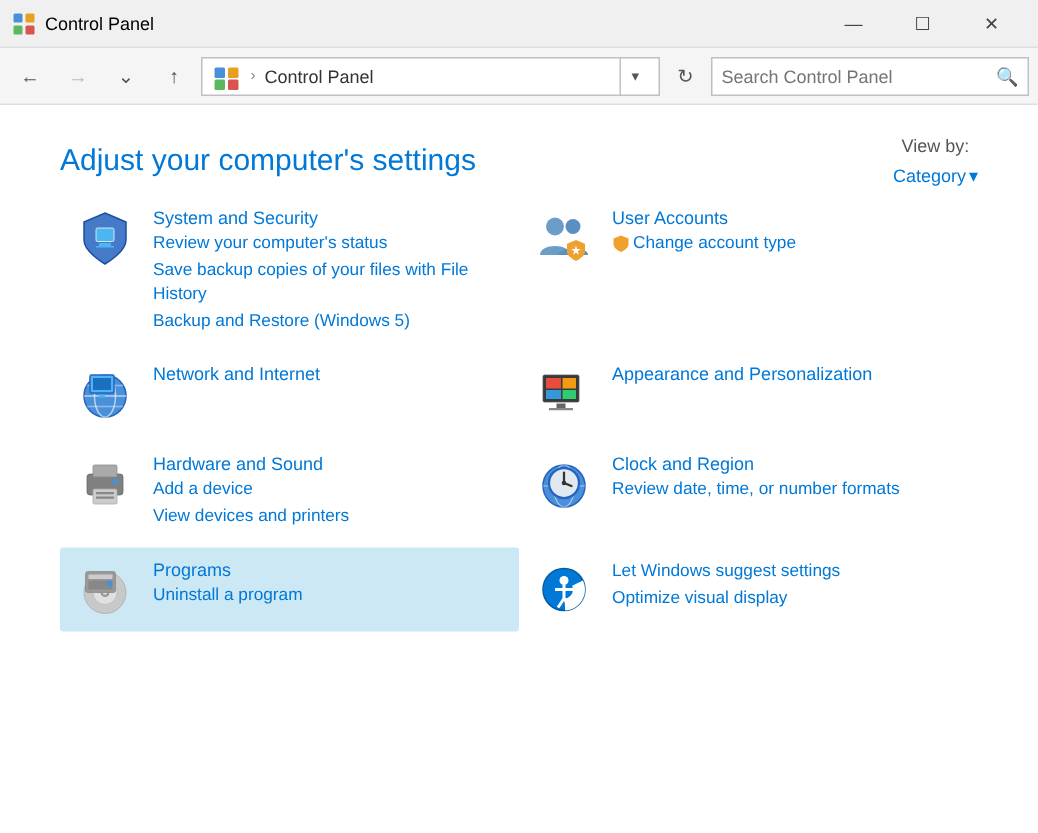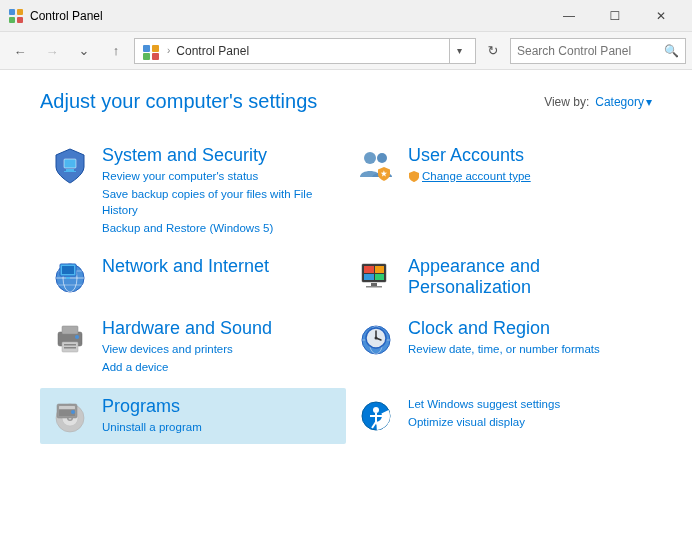--- a/index.html
+++ b/index.html
@@ -116,21 +116,21 @@
       width: 26px;
       height: 26px;
       display: flex;
       align-items: center;
       justify-content: center;
       cursor: pointer;
       color: #555;
       font-size: 13px;
     }
     .search-box {
-      width: 176px;
+      width: 212px;
       height: 26px;
       border: 1px solid #c0c0c0;
       background: #fff;
       display: flex;
       align-items: center;
       padding: 0 6px;
       gap: 4px;
     }
     .search-box input {
       border: none;
@@ -149,33 +149,34 @@
     
     .main-content {
       padding: 20px 40px;
       background: #fff;
     }
 
     .page-header {
       display: flex;
       justify-content: space-between;
       align-items: center;
-      margin-bottom: 24px;
+      margin-bottom: 6px;
     }
     .page-title {
       font-size: 20px;
       color: #0078d7;
       font-weight: 300;
     }
     .view-by {
       display: flex;
       align-items: center;
       gap: 6px;
       font-size: 12px;
       color: #333;
+      flex-direction: column;
     }
     .view-by-label { color: #555; }
     .view-by-value {
       color: #0078d7;
       cursor: pointer;
       display: flex;
       align-items: flex-end;
       gap: 2px;
     }
 
@@ -198,21 +199,21 @@
     .category-icon {
       width: 40px;
       height: 40px;
       flex-shrink: 0;
       display: flex;
       align-items: center;
       justify-content: center;
     }
     .category-text { display: flex; flex-direction: column; gap: 2px; }
     .category-name {
-      font-size: 18px;
+      font-size: 12px;
       color: #0078d7;
       font-weight: normal;
       cursor: pointer;
     }
     .category-link {
       font-size: 11.5px;
       color: #0078d7;
       cursor: pointer;
       line-height: 1.4;
     }
@@ -310,21 +311,21 @@
           <circle cx="26" cy="13" r="5" fill="#5a8fc0"></circle>
           <path d="M16 32 C18 26 36 26 36 32" fill="#5a8fc0"></path>
 
           <path d="M28 22 L34 24.5 L34 30 C34 33 28 36 28 36 C28 36 22 33 22 30 L22 24.5 Z" fill="#f0a030"></path>
           <text x="28" y="31" text-anchor="middle" fill="#fff" font-size="7" font-weight="bold">★</text>
         </svg>
       </div>
       <div class="category-text">
         <span class="category-name">User Accounts</span>
         <span class="category-link">
-          <span style="display:inline-flex;align-items:center;gap:2px;text-decoration:underline;">
+          <span style="display:inline-flex;align-items:center;gap:2px;">
             <svg width="12" height="12" viewBox="0 0 12 12" style="display:inline;vertical-align:middle;">
               <path d="M6 1 L11 3 L11 7 C11 10 6 12 6 12 C6 12 1 10 1 7 L1 3 Z" fill="#f0a030"></path>
             </svg>
             Change account type
           </span>
         </span>
       </div>
     </div>
 
     <div class="category-item">
@@ -372,22 +373,22 @@
           <rect x="8" y="14" width="24" height="14" rx="2" fill="#808080" stroke="#666" stroke-width="0.5"></rect>
           <rect x="12" y="8" width="16" height="8" rx="1" fill="#aaa" stroke="#888" stroke-width="0.5"></rect>
           <rect x="12" y="24" width="16" height="10" rx="1" fill="#ccc" stroke="#aaa" stroke-width="0.5"></rect>
           <rect x="14" y="26" width="12" height="1.5" fill="#888"></rect>
           <rect x="14" y="29" width="12" height="1.5" fill="#888"></rect>
           <circle cx="27" cy="19" r="2" fill="#4a90d9"></circle>
         </svg>
       </div>
       <div class="category-text">
         <span class="category-name">Hardware and Sound</span>
+        <span class="category-link">Add a device</span>
         <span class="category-link">View devices and printers</span>
-        <span class="category-link">Add a device</span>
       </div>
     </div>
 
     <div class="category-item">
       <div class="category-icon">
         <svg width="40" height="40" viewBox="0 0 40 40">
 
           <circle cx="20" cy="22" r="14" fill="#4a90d9" stroke="#2563c0" stroke-width="1"></circle>
           <ellipse cx="20" cy="22" rx="7" ry="14" fill="none" stroke="#fff" stroke-width="0.8" opacity="0.5"></ellipse>
           <line x1="6" y1="22" x2="34" y2="22" stroke="#fff" stroke-width="0.8" opacity="0.5"></line>

